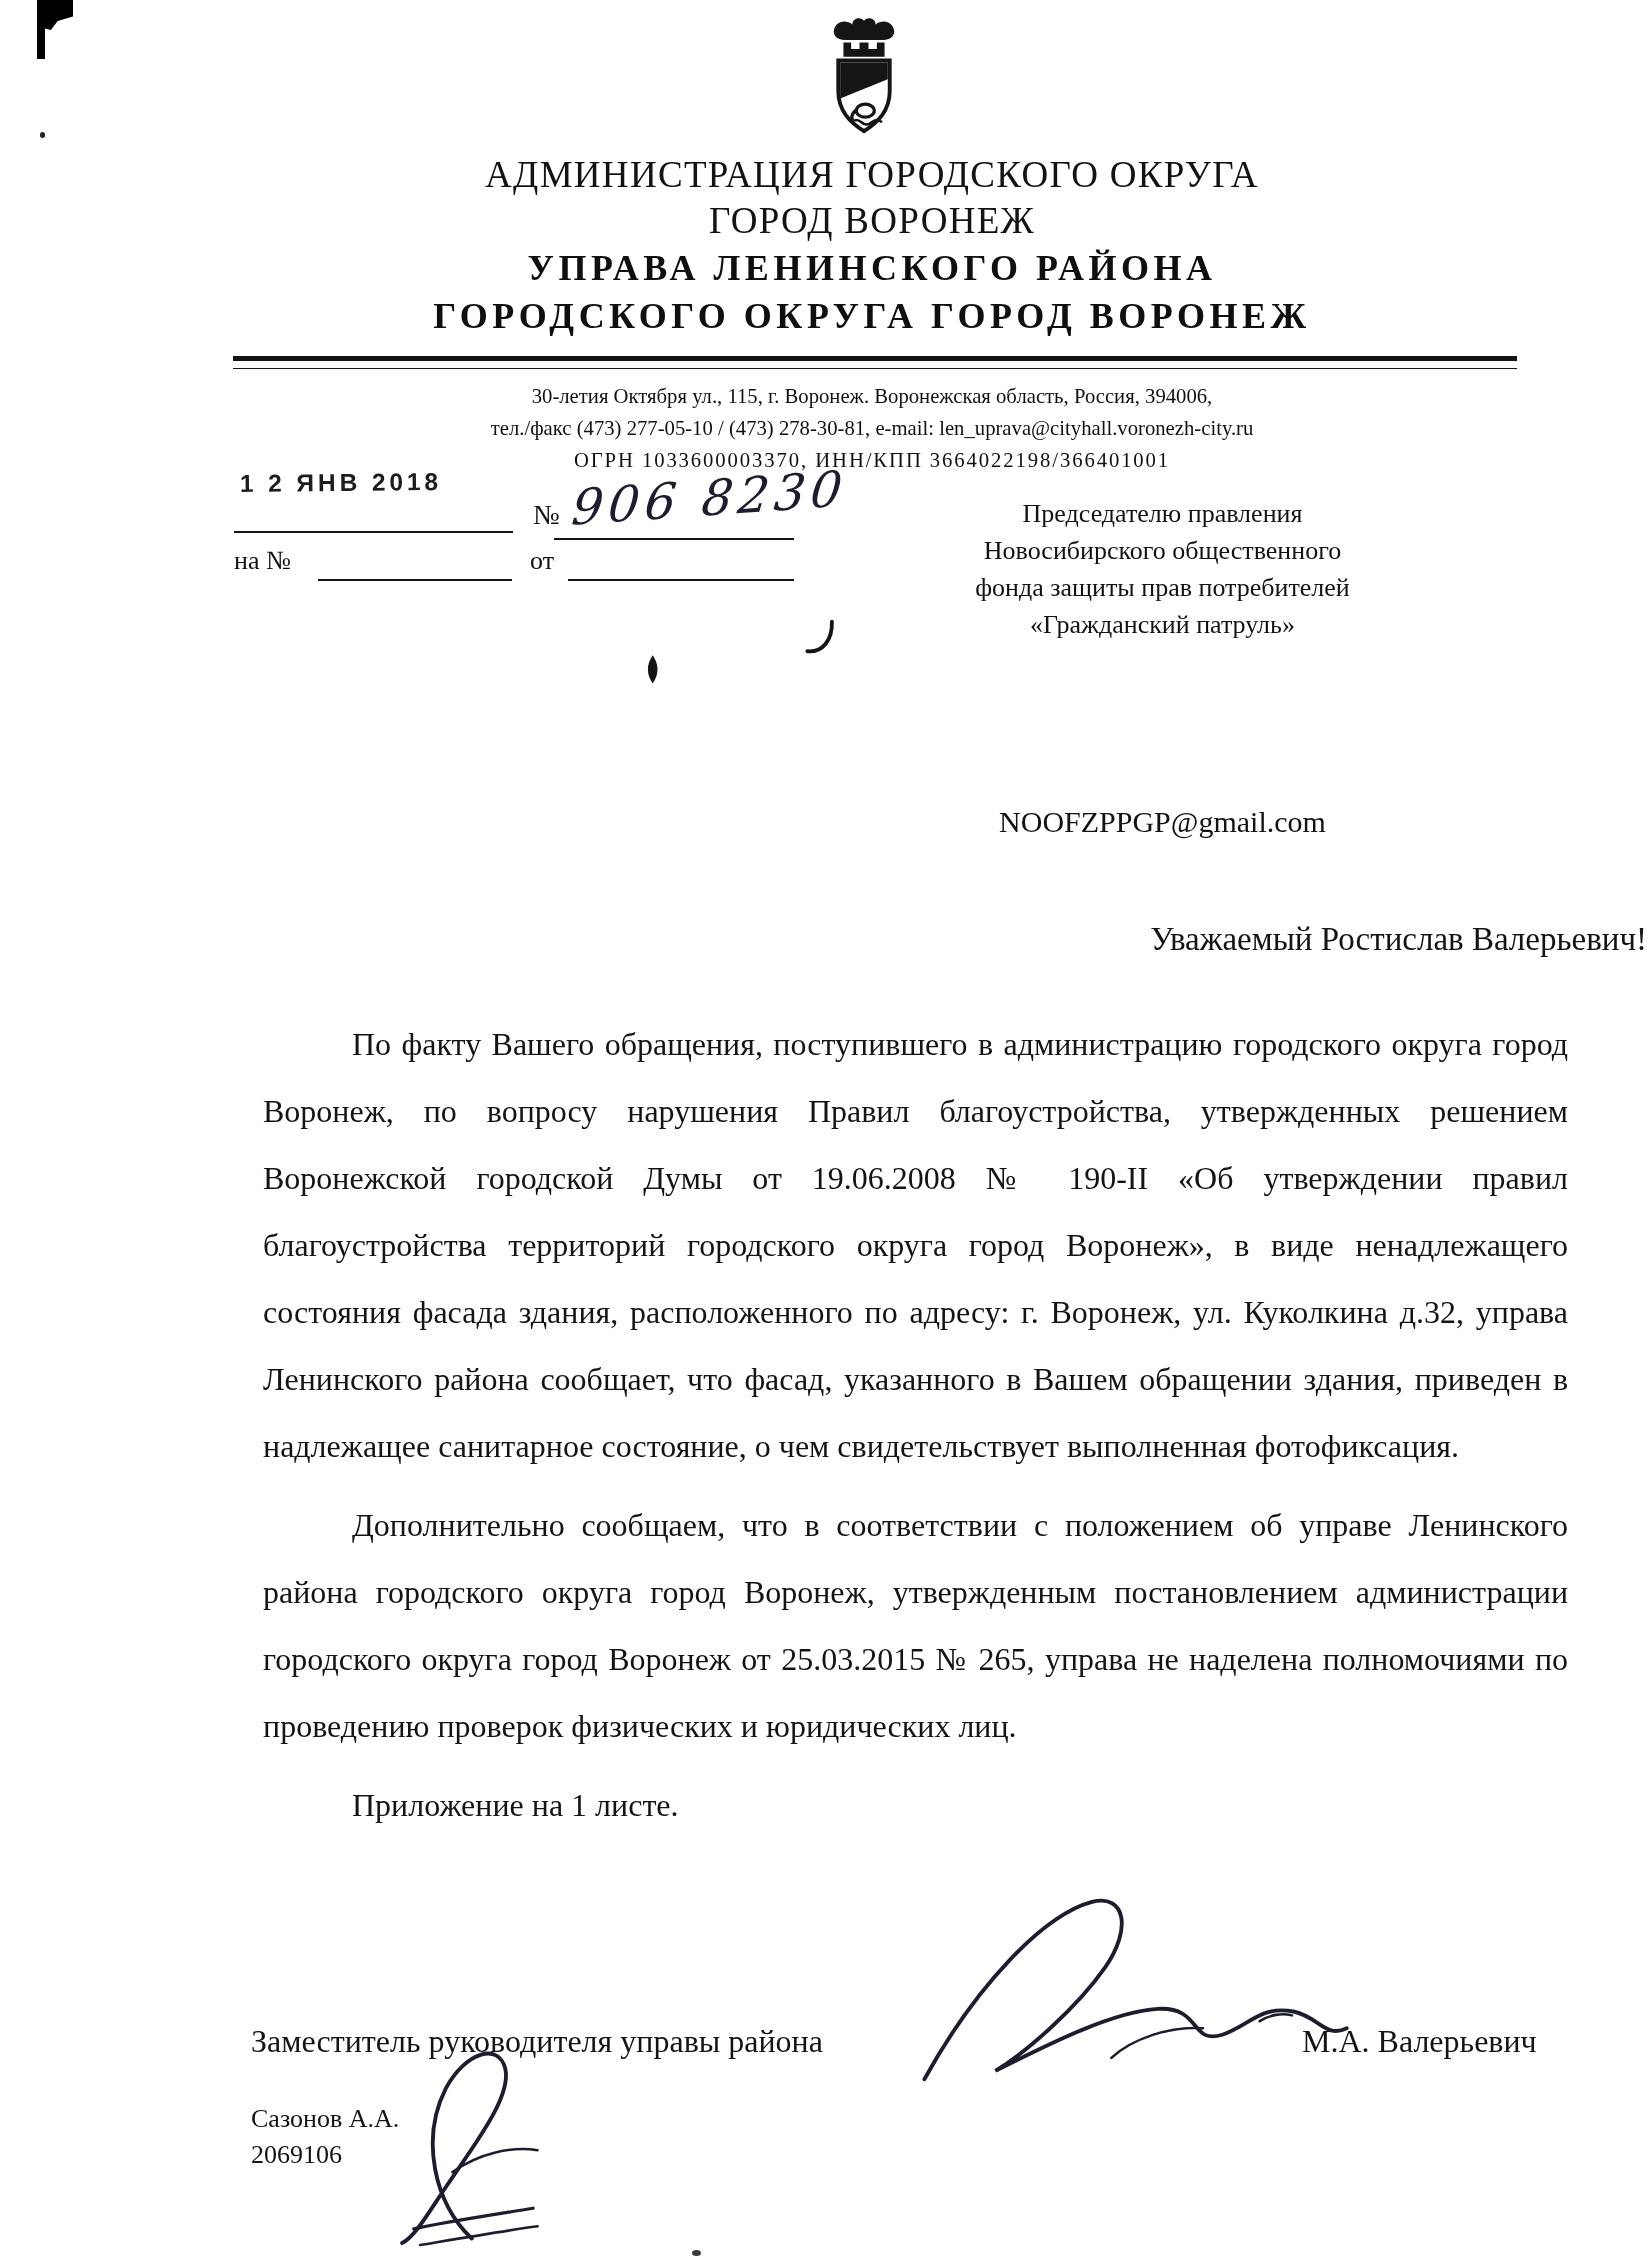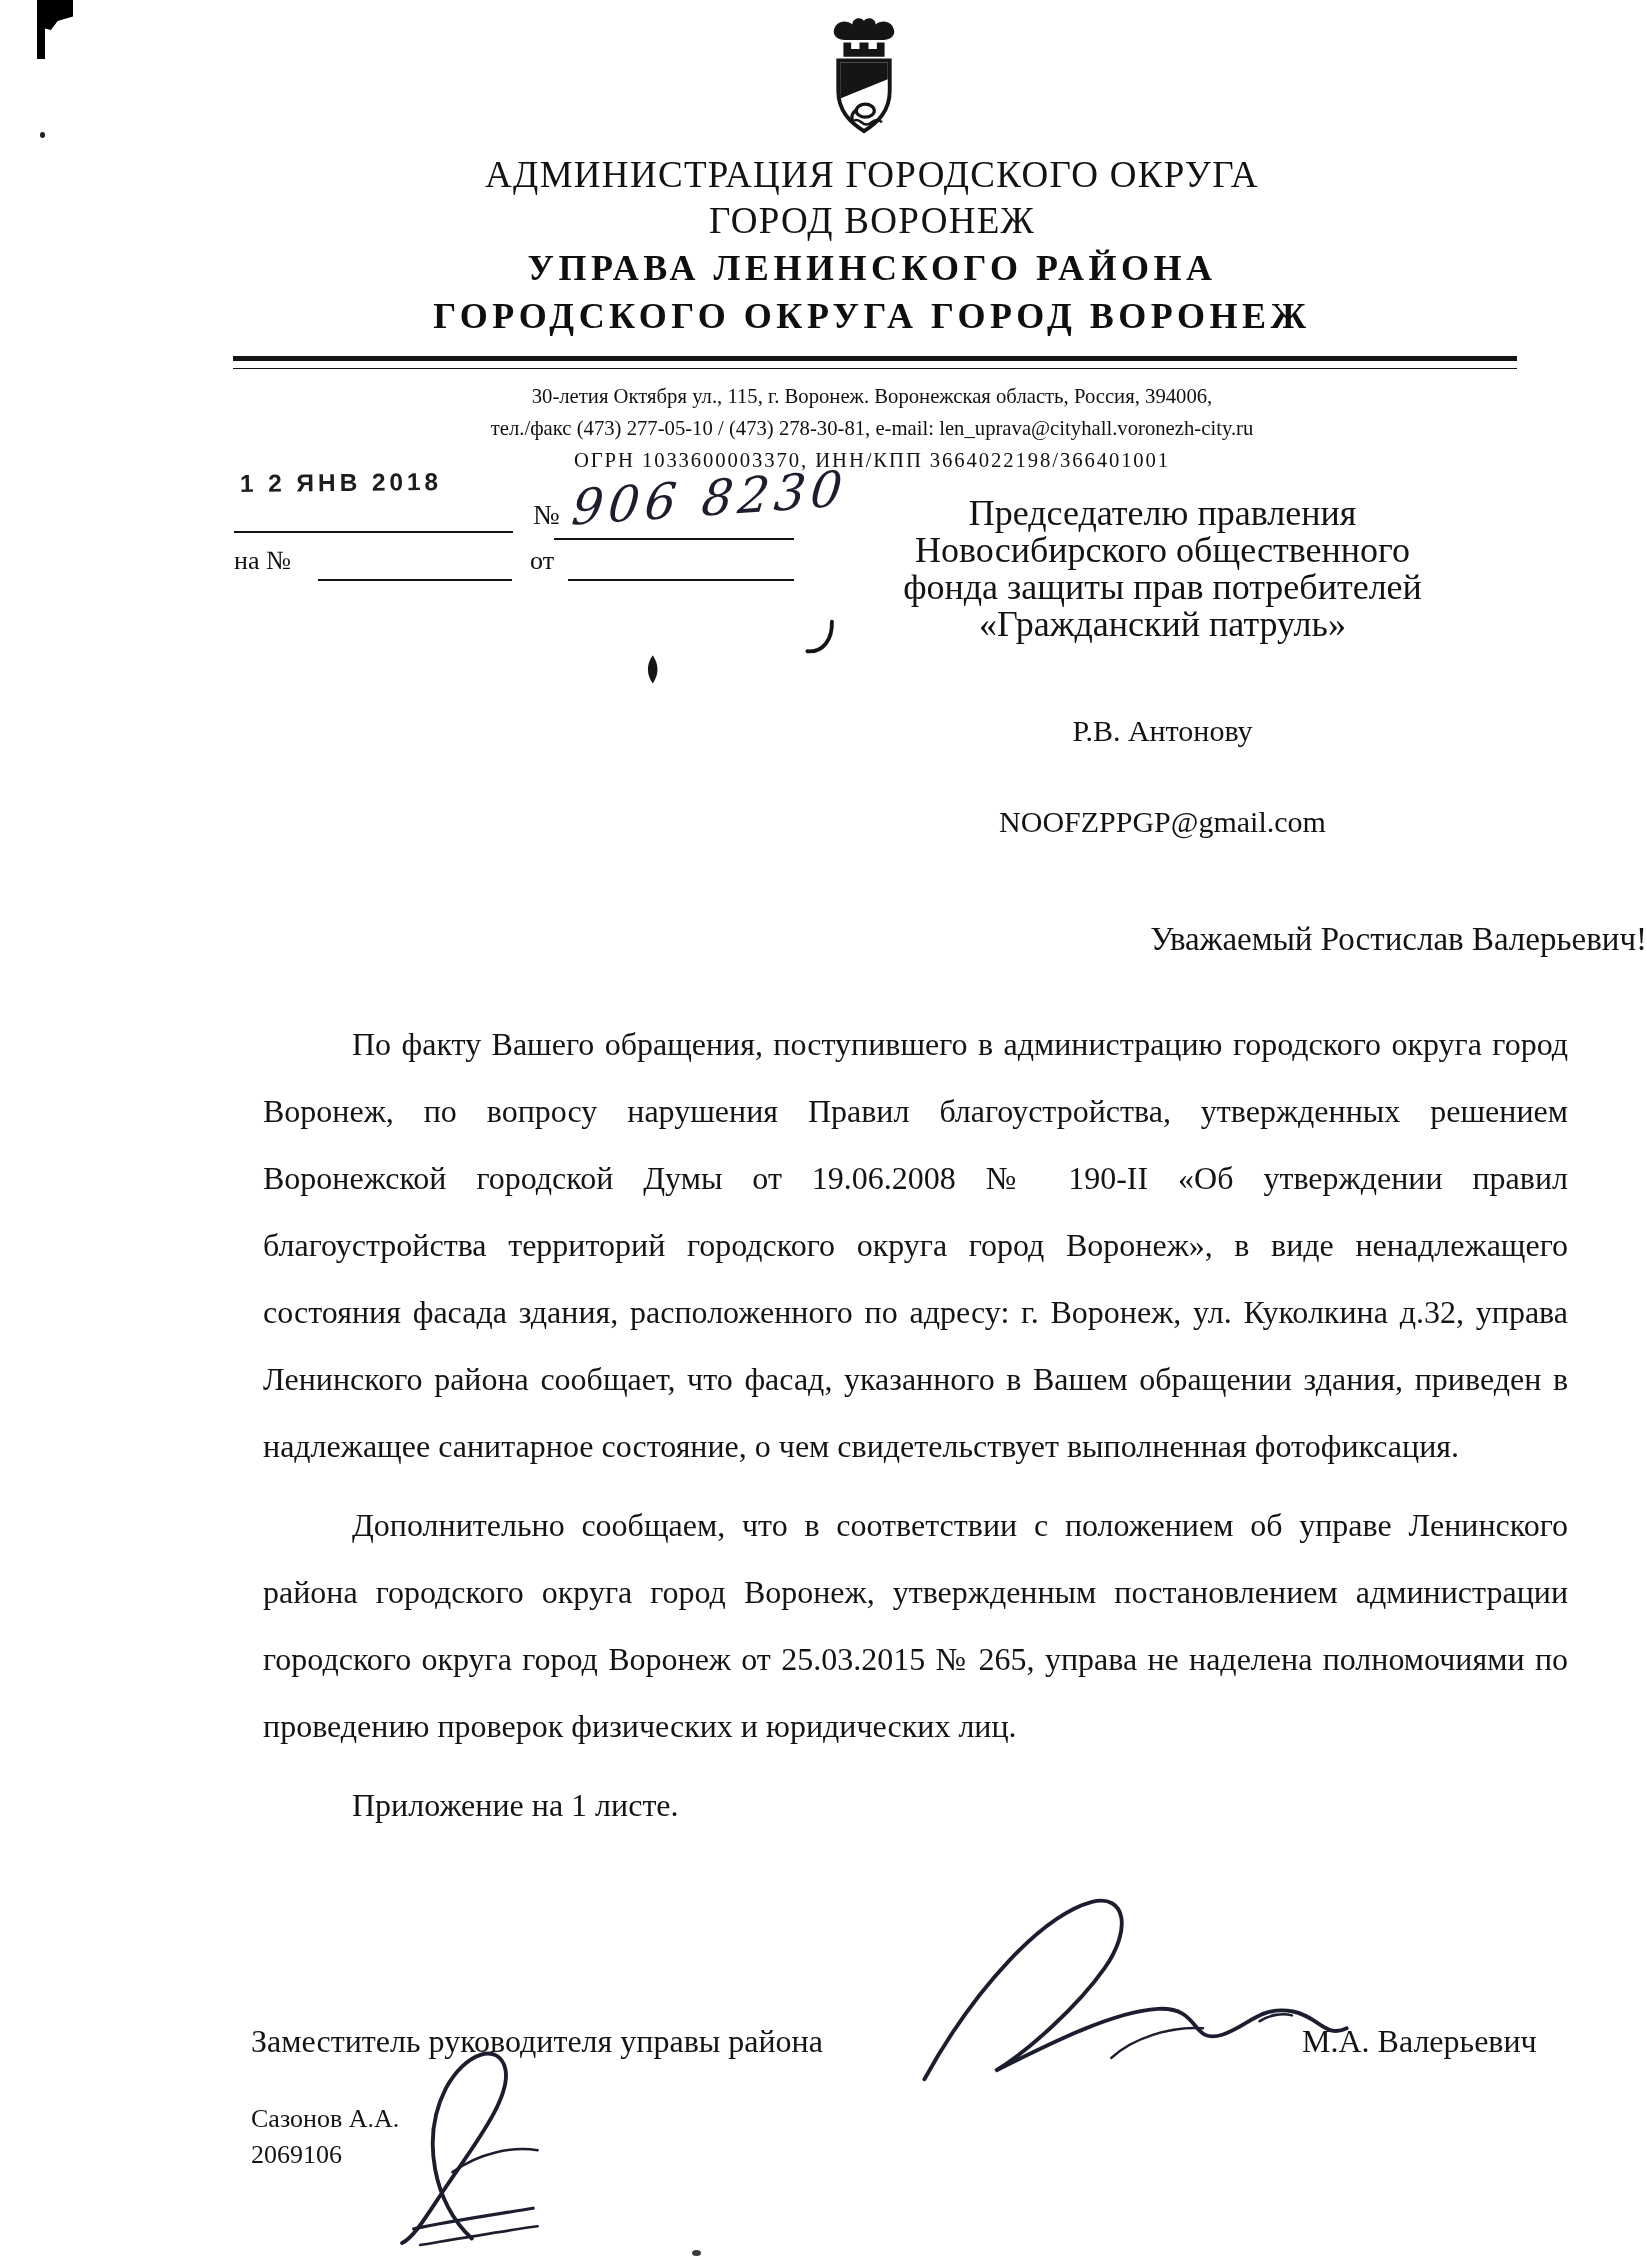--- a/index.html
+++ b/index.html
@@ -38,21 +38,21 @@
   .line-under-date{left:234px;top:531px;width:279px;}
   .num-label{position:absolute;left:533px;top:499px;font-size:28px;color:#111;}
   .hand-number{position:absolute;left:572px;top:470px;font-size:49px;font-style:italic;font-family:"DejaVu Serif",serif;letter-spacing:5.2px;color:#1d1d30;transform:rotate(-4deg) skewX(-10deg);}
   .line-under-number{left:554px;top:538px;width:240px;}
   .ref-na{position:absolute;left:234px;top:546px;font-size:26px;color:#111;}
   .line-ref-left{left:318px;top:579px;width:194px;}
   .ref-ot{position:absolute;left:530px;top:546px;font-size:26px;color:#111;}
   .line-ref-right{left:568px;top:579px;width:226px;}
 
   
-  .addressee{position:absolute;left:872px;top:495px;width:581px;text-align:center;font-size:36px;line-height:37px;color:#131313;}
+  .addressee{position:absolute;left:872px;top:495px;width:581px;text-align:center;font-size:26px;line-height:37px;color:#131313;}
   .addr-name{position:absolute;left:872px;top:714px;width:581px;text-align:center;font-size:30px;color:#131313;}
   .addr-email{position:absolute;left:872px;top:805px;width:581px;text-align:center;font-size:30px;color:#131313;}
 
   
   .penmark{position:absolute;}
 
   
   .salutation{position:absolute;left:0;top:921px;width:1647px;text-align:right;font-size:33px;color:#141414;}
   .body-text{position:absolute;left:251px;top:999px;width:1329px;font-size:32px;line-height:67px;text-align:justify;color:#141414;}
   .body-text p{margin:12px;text-indent:89px;}
@@ -111,21 +111,20 @@
   <div class="reg-line line-ref-left"></div>
   <div class="ref-ot">от</div>
   <div class="reg-line line-ref-right"></div>
 
   <div class="addressee">
     <div>Председателю правления</div>
     <div>Новосибирского общественного</div>
     <div>фонда защиты прав потребителей</div>
     <div>«Гражданский патруль»</div>
   </div>
-  <div class="addr-name">Р.В. Антонову</div>
   <div class="addr-email">NOOFZPPGP@gmail.com</div>
 
   <div class="penmark" style="left:643px;top:654px;">
     <svg width="19.4" height="32" viewBox="0 0 30 50">
         <path d="M15,2 C25,16 25,32 15,46 C5,32 5,16 15,2 Z" fill="#151515"></path>
       </svg>
   </div>
   <div class="penmark" style="left:802px;top:619px;">
     <svg width="34" height="40" viewBox="0 0 52 62">
         <path d="M46,4 C47,32 32,52 8,50" fill="none" stroke="#151515" stroke-width="6" stroke-linecap="round"></path>

